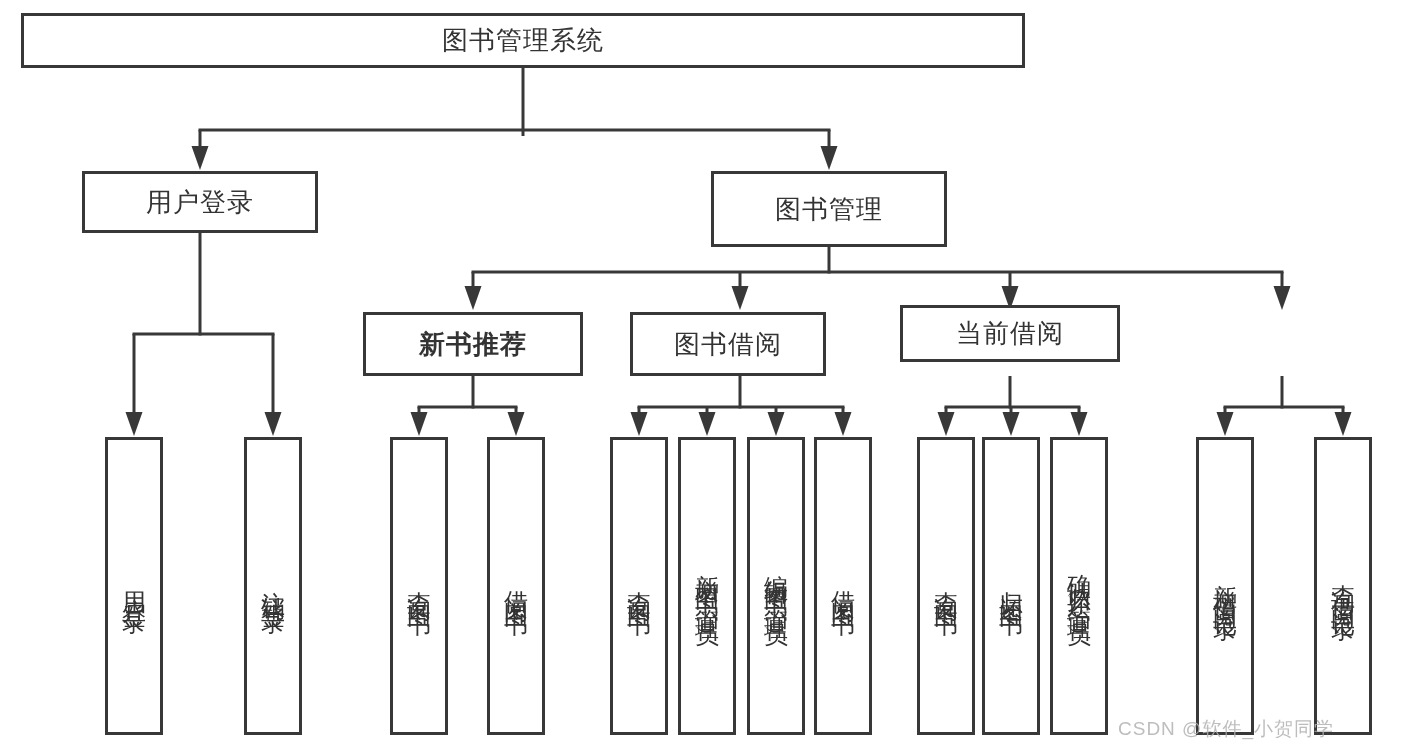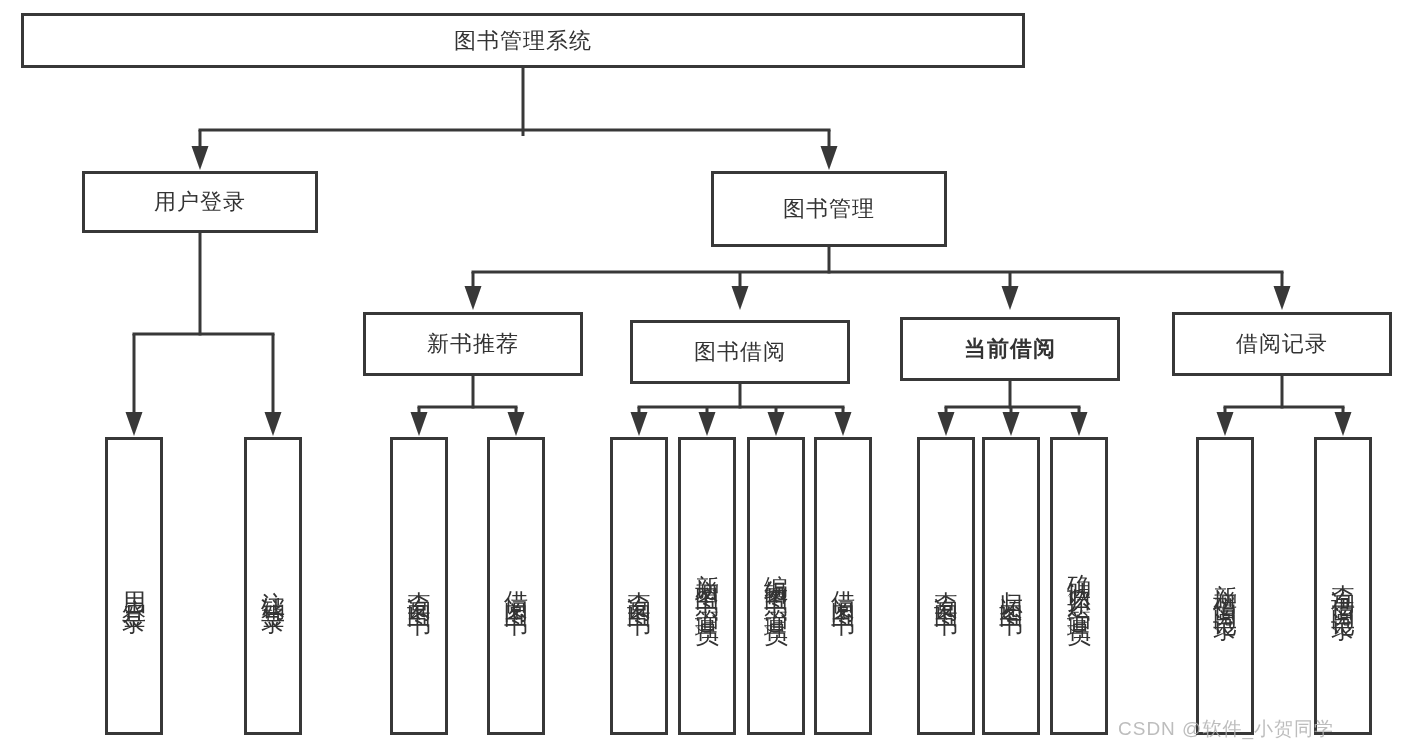--- a/index.html
+++ b/index.html
@@ -24,21 +24,21 @@
   .node {
     position: absolute;
     box-sizing: border-box;
     border: 3px solid #383838;
     background: #ffffff;
     color: #333333;
     display: flex;
     align-items: center;
     justify-content: center;
     z-index: 2;
-    font-size: 22px;
+    font-size: 26px;
     letter-spacing: 1px;
     white-space: nowrap;
   }
   .node.leaf {
     display: block;
     writing-mode: vertical-rl;
     text-orientation: mixed;
     text-align: center;
     font-size: 24px;
     letter-spacing: 7px;
@@ -125,24 +125,23 @@
       <polygon points="1216.5,412 1233.5,412 1225,436"></polygon>
       <polygon points="1334.5,412 1351.5,412 1343,436"></polygon>
     </g>
   </svg>
 
   <div class="node" style="left:21px; top:13px; width:1004px; height:55px;">图书管理系统</div>
 
   <div class="node" style="left:82px; top:171px; width:236px; height:62px;">用户登录</div>
   <div class="node" style="left:711px; top:171px; width:236px; height:76px;">图书管理</div>
 
-  <div class="node" style="left:363px; top:312px; width:220px; height:64px;">新书推荐</div>
-  <div class="node" style="left:630px; top:312px; width:220px; height:64px;margin-top:8px;">图书借阅</div>
-  <div class="node" style="left:900px; top:317px; width:220px; height:64px;font-weight:bold;">当前借阅</div>
-  <div class="node" style="left:1172px; top:312px; width:220px; height:64px;">借阅记录</div>
+  <div class="node" style="left:363px; top:312px; width:220px; height:64px;font-weight:bold;">新书推荐</div>
+  <div class="node" style="left:630px; top:312px; width:196px; height:64px;">图书借阅</div>
+  <div class="node" style="left:900px; top:305px; width:220px; height:57px;">当前借阅</div>
 
   <div class="node leaf" style="left:105px; top:437px; width:58px; height:298px;">用户登录</div>
   <div class="node leaf" style="left:244px; top:437px; width:58px; height:298px;">注销登录</div>
 
   <div class="node leaf" style="left:390px; top:437px; width:58px; height:298px;">查询图书</div>
   <div class="node leaf" style="left:487px; top:437px; width:58px; height:298px;">借阅图书</div>
 
   <div class="node leaf" style="left:610px; top:437px; width:58px; height:298px;">查询图书</div>
   <div class="node leaf" style="left:678px; top:437px; width:58px; height:298px;">新增图书（管理员）</div>
   <div class="node leaf" style="left:747px; top:437px; width:58px; height:298px;">编辑图书（管理员）</div>

